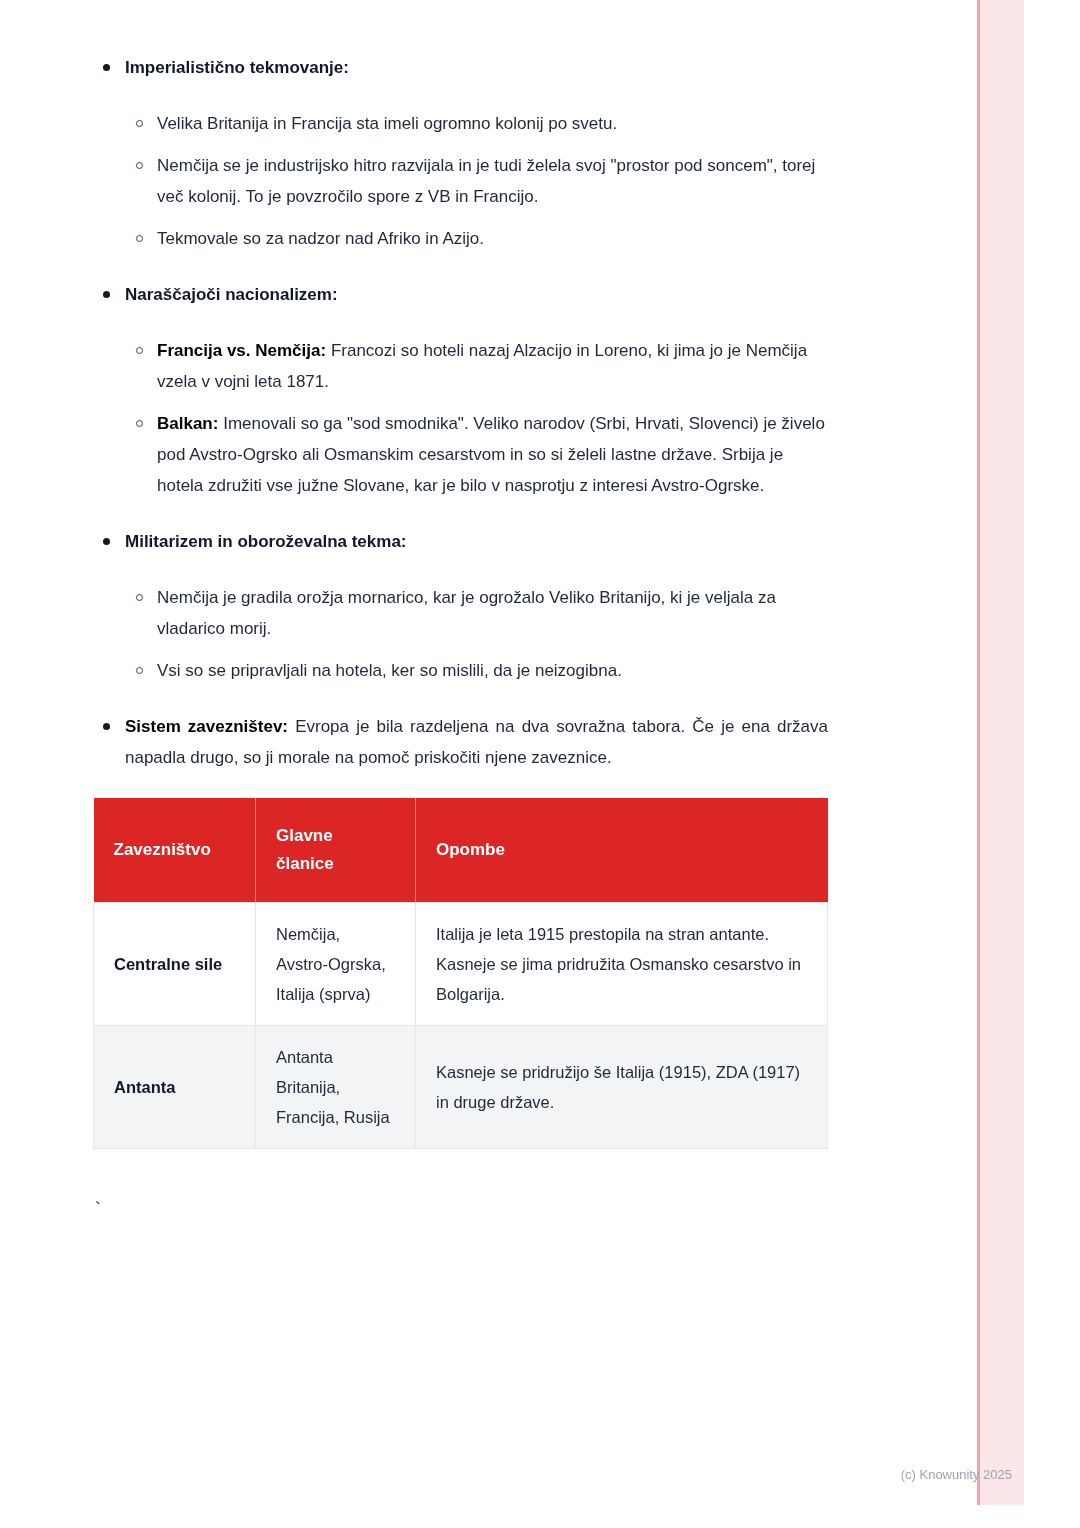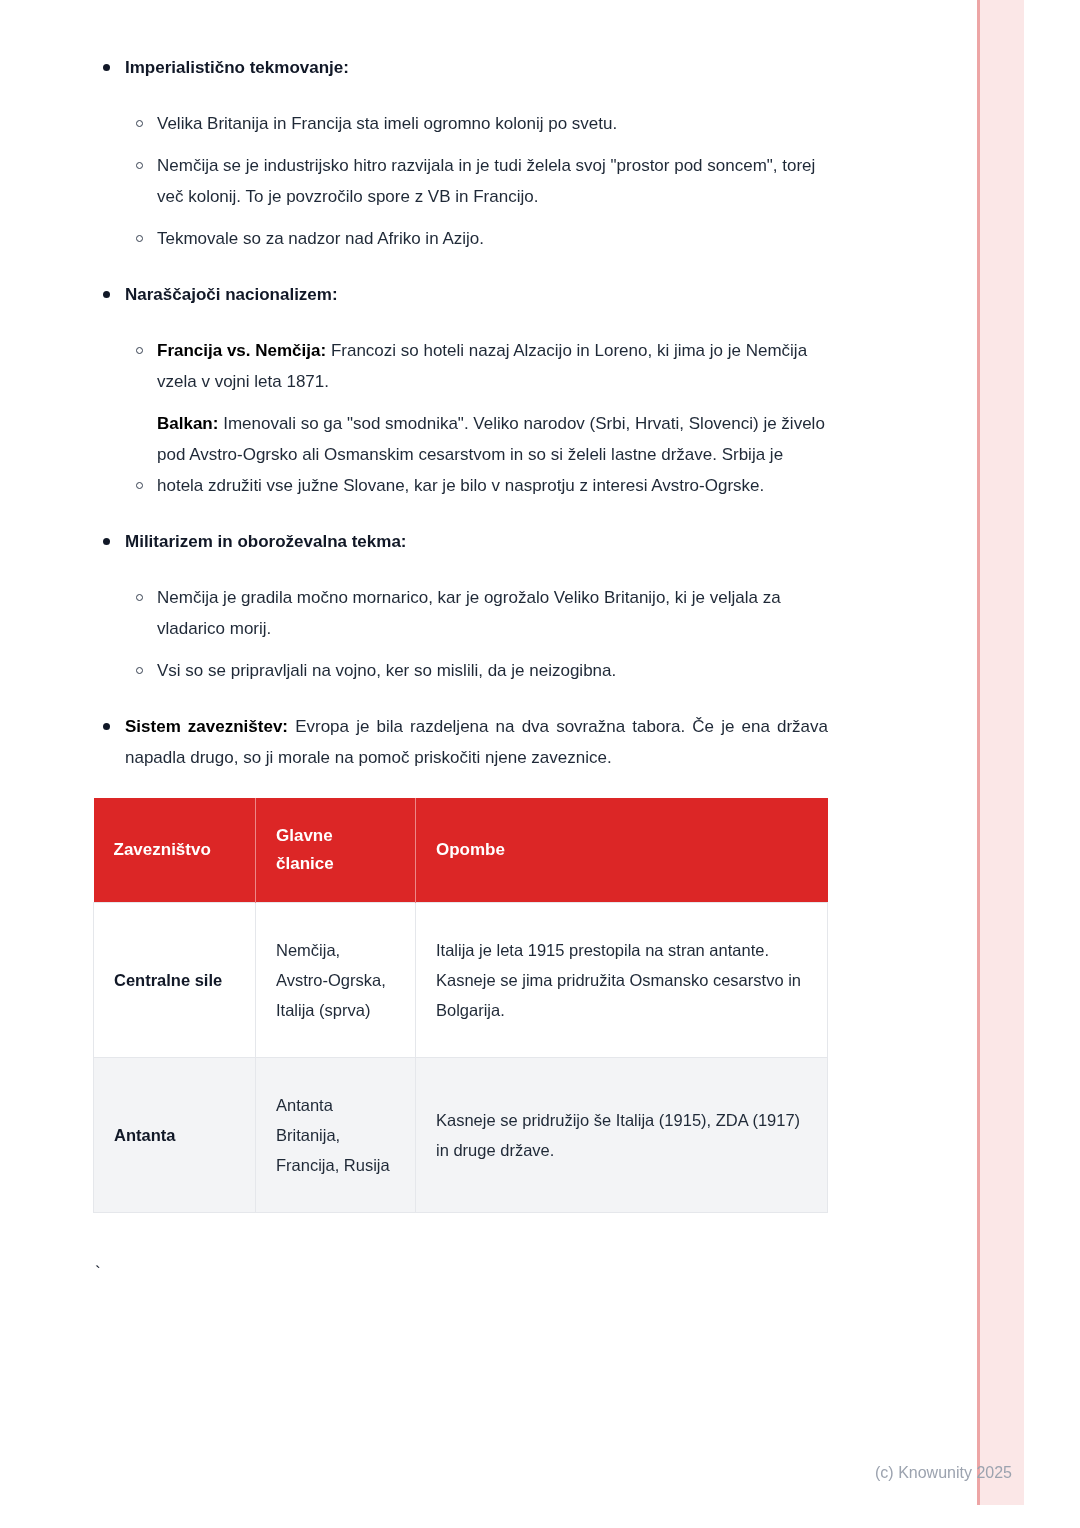--- a/index.html
+++ b/index.html
@@ -63,21 +63,21 @@
     border-radius: 50%;
     border: 1.6px solid #374151;
     background: #ffffff;
   }
   .txt { flex: 1 1 auto; }
   .heading { font-weight: 700; color: #111827; }
   .b { font-weight: 700; color: #000000; }
   .heading-row { margin-bottom: 25px; }
   .subs { padding-left: 32px; }
   .sub { margin-bottom: 11px; }
-  .sub:last-child { margin-bottom: 0; align-items: flex-end; }
+  .sub:last-child { margin-bottom: 0; }
   .justify { text-align: justify; }
 
   table.alliance {
     margin-top: 12px;
     width: 735px;
     border-collapse: collapse;
     table-layout: fixed;
   }
   table.alliance col.c1 { width: 162px; }
   table.alliance col.c2 { width: 160px; }
@@ -89,40 +89,40 @@
     text-align: left;
     vertical-align: middle;
     padding: 24px 20px;
     line-height: 28px;
     border-right: 1px solid rgba(255,255,255,0.45);
   }
   table.alliance th:last-child { border-right: none; }
   table.alliance td {
     border: 1px solid var(--table_border, #e5e7eb);
     vertical-align: middle;
-    padding: 32px 20px;
+    padding: 16px 20px;
     font-size: 16.5px;
     line-height: 30px;
     background: #ffffff;
   }
   table.alliance tr.alt td { background: var(--row_alt, #f3f4f6); }
   td.alliance-name { font-weight: 700; color: #111827; }
 
   .stray {
     margin-top: 44px;
     margin-left: 2px;
     font-size: 17px;
     color: #111827;
   }
   .footer {
     position: absolute;
     right: 68px;
     bottom: 46px;
     z-index: 3;
-    font-size: 16px;
+    font-size: 13px;
     color: var(--footer_gray, #9ca3af);
   }
 </style>
 </head>
 <body>
 
 <div class="page">
   <div class="stripe"></div>
 
   <div class="content">
@@ -172,25 +172,25 @@
     </div>
 
     <div class="section">
       <div class="row heading-row">
         <span class="marker dot"></span>
         <div class="txt heading">Militarizem in oboroževalna tekma:</div>
       </div>
       <div class="subs">
         <div class="row sub">
           <span class="marker circ"></span>
-          <div class="txt">Nemčija je gradila močno mornarico, kar je ogrožalo Veliko Britanijo, ki je veljala za vladarico morij.</div>
-        </div>
-        <div class="row sub">
-          <span class="marker circ"></span>
-          <div class="txt">Vsi so se pripravljali na vojno, ker so mislili, da je neizogibna.</div>
+          <div class="txt">Nemčija je gradila orožja mornarico, kar je ogrožalo Veliko Britanijo, ki je veljala za vladarico morij.</div>
+        </div>
+        <div class="row sub">
+          <span class="marker circ"></span>
+          <div class="txt">Vsi so se pripravljali na hotela, ker so mislili, da je neizogibna.</div>
         </div>
       </div>
     </div>
 
     <div class="section">
       <div class="row">
         <span class="marker dot"></span>
         <div class="txt justify">
           <span class="b">Sistem zavezništev:</span>
           <span>Evropa je bila razdeljena na dva sovražna tabora. Če je ena država napadla drugo, so ji morale na pomoč priskočiti njene zaveznice.</span>

